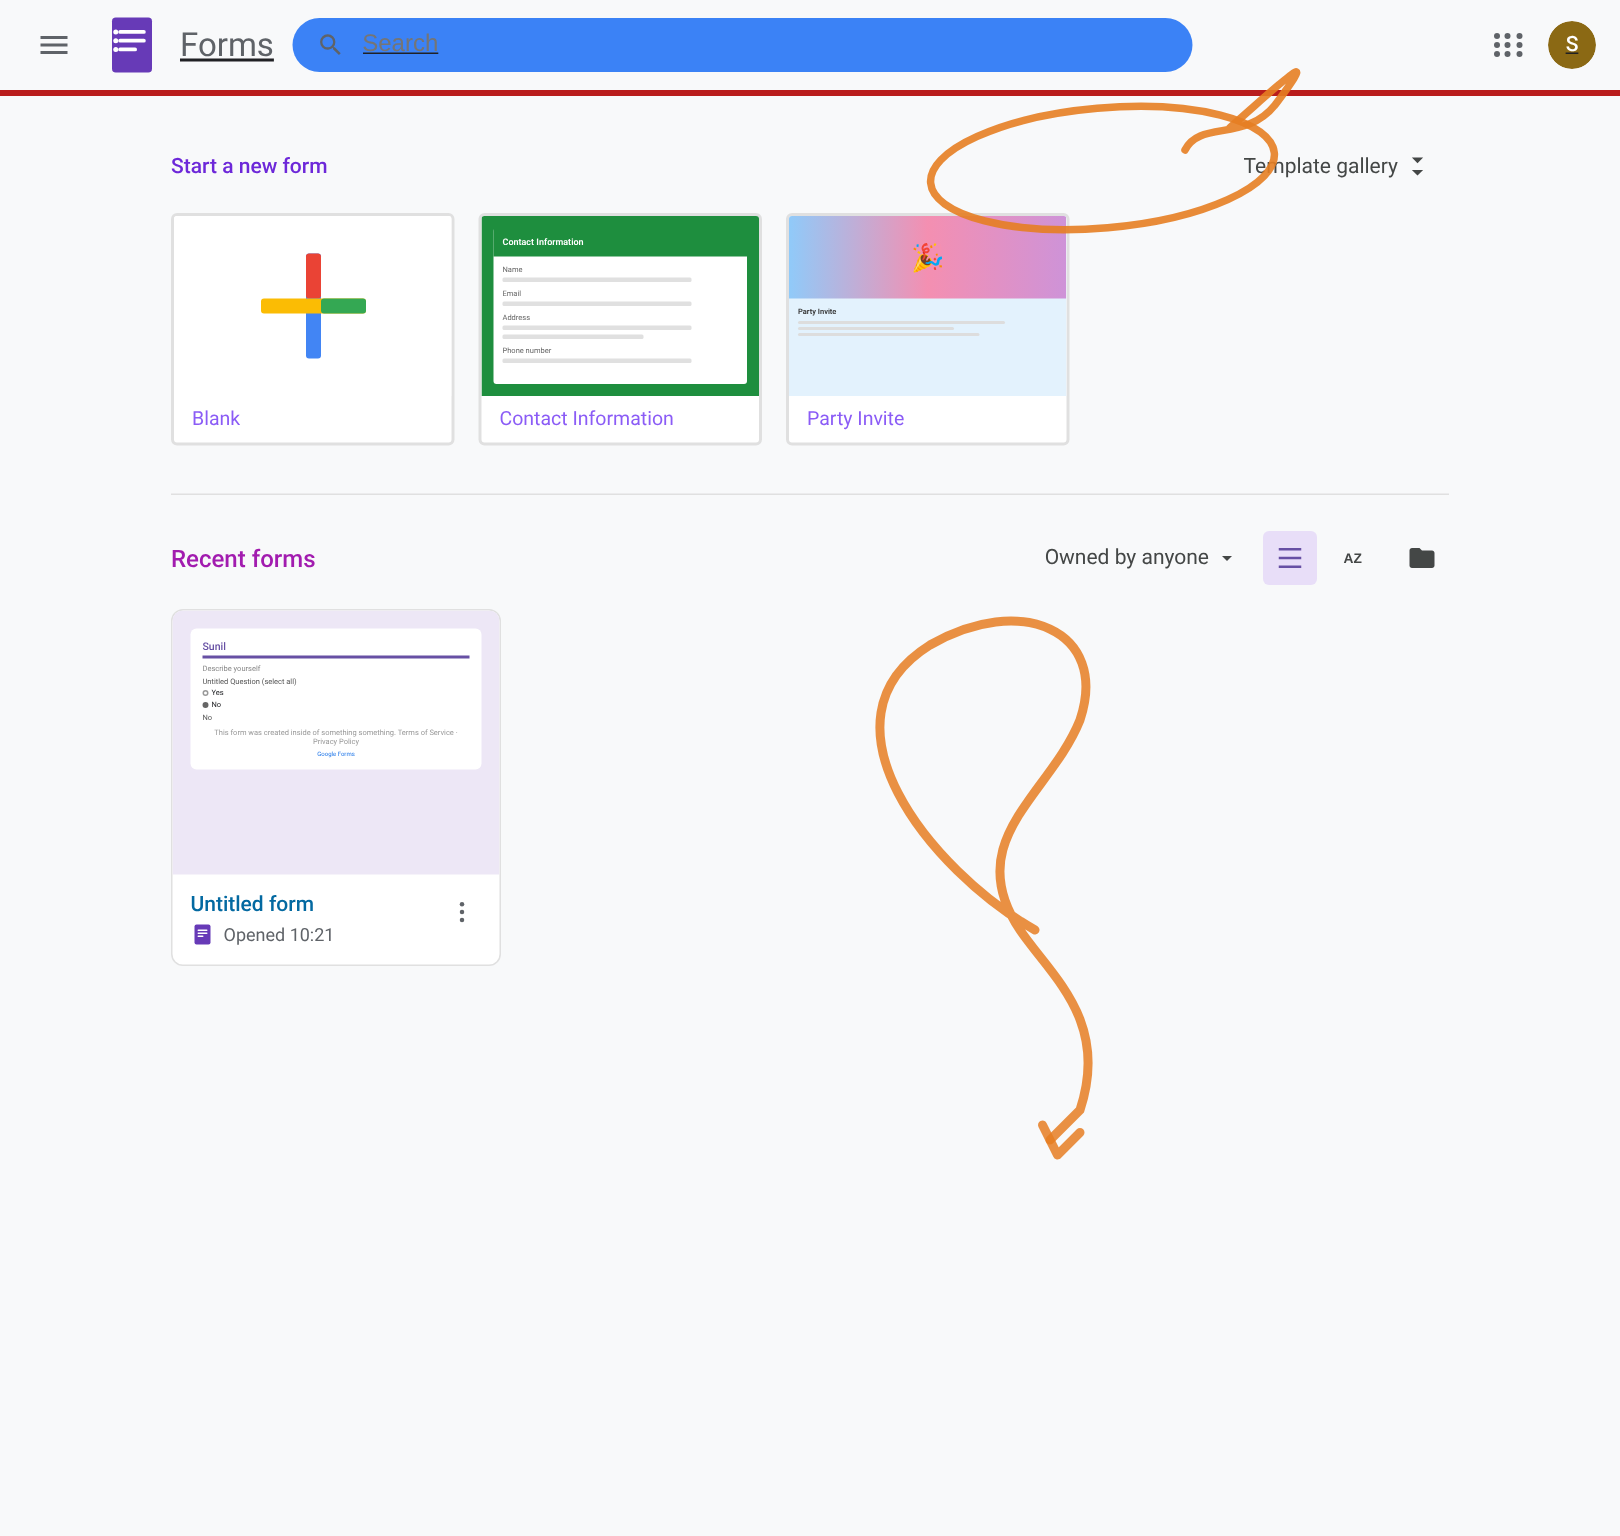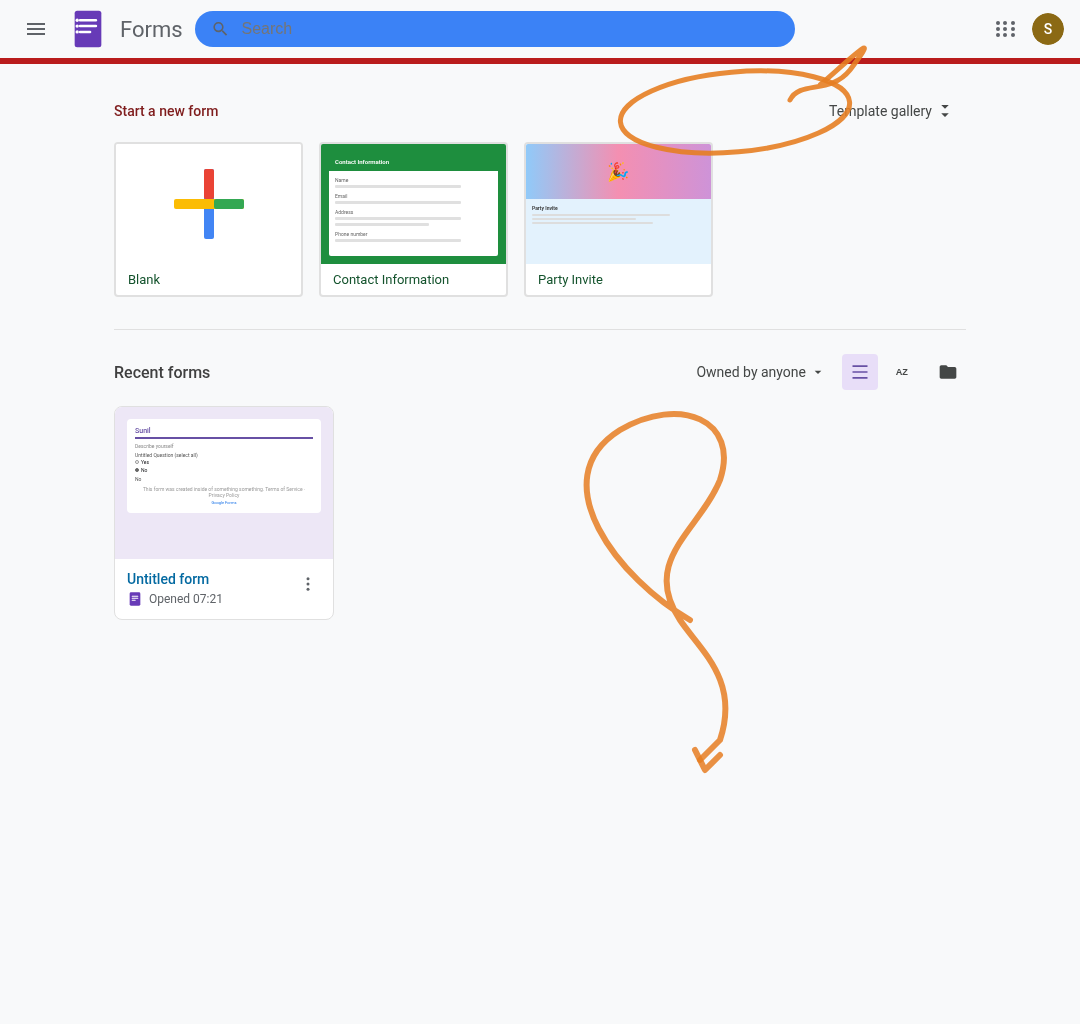--- a/index.html
+++ b/index.html
@@ -5,85 +5,85 @@
     * { box-sizing: border-box; margin: 0; padding: 0; }
     body { font-family: 'Google Sans', Roboto, Arial, sans-serif; background: #f0f0f0; color: #202124; }
 
     
     .topbar {
       display: flex;
       align-items: center;
       background: #f8f9fa;
       padding: 0 16px;
       height: 64px;
-      border-bottom: 6px solid #b91c1c;
-      position: sticky; top: 0; z-index: 100;
+      border-bottom: 4px solid #b91c1c;
+      position: sticky; top: 0; z-index: 100; text-decoration: underline;
     }
     .topbar-left { display: flex; align-items: center; gap: 12px; flex: 1; }
     .hamburger-btn { background: none; border: none; cursor: pointer; padding: 8px; border-radius: 50%; display: flex; align-items: center; justify-content: center; }
     .app-icon { width: 40px; height: 40px; display: flex; align-items: center; justify-content: center; }
     .app-title { font-size: 22px; color: #5f6368; font-weight: 400; }
     .search-bar { display: flex; align-items: center; background: #3b82f6; border-radius: 24px; padding: 8px 16px; gap: 12px; width: 600px; cursor: text; }
     .search-input { border: none; background: transparent; font-size: 16px; outline: none; width: 100%; color: #202124; }
     .topbar-right { display: flex; align-items: center; gap: 8px; }
     .grid-btn { background: none; border: none; cursor: pointer; padding: 8px; border-radius: 50%; display: flex; align-items: center; justify-content: center; }
     .avatar { width: 32px; height: 32px; border-radius: 50%; overflow: hidden; cursor: pointer; }
     .avatar-circle { width: 32px; height: 32px; border-radius: 50%; background: #8b6914; display: flex; align-items: center; justify-content: center; color: white; font-size: 14px; font-weight: 500; }
 
     
     .main-content { background: #f8f9fa; min-height: calc(100vh - 64px); padding: 32px 0; }
 
     
     .section { max-width: 900px; margin: 0 auto; padding: 0 24px; }
     .section-header { display: flex; justify-content: space-between; align-items: center; margin-bottom: 16px; }
-    .section-title { font-size: 14px; font-weight: 500; color: #7f1d1d; }
+    .section-title { font-size: 14px; font-weight: 500; color: #6d28d9; }
     .template-gallery-btn {
       display: flex; align-items: center; gap: 4px; background: none; border: none;
       cursor: pointer; font-size: 14px; color: #444746; padding: 6px 12px;
       border-radius: 4px; font-family: inherit;
     }
 
     
     .template-grid { display: flex; gap: 16px; flex-wrap: nowrap; overflow-x: auto; padding-bottom: 8px; }
     .template-card {
       cursor: pointer; border-radius: 4px; overflow: hidden;
       border: 2px solid #e0e0e0; transition: border-color 0.2s;
       flex-shrink: 0; background: white;
     }
-    .template-card-label { padding: 8px 12px; font-size: 13px; color: #14532d; }
+    .template-card-label { padding: 8px 12px; font-size: 13px; color: #8b5cf6; }
 
     
     .blank-thumb { width: 185px; height: 120px; background: white; display: flex; align-items: center; justify-content: center; }
 
     
     .contact-thumb { width: 185px; height: 120px; background: #1e8e3e; padding: 8px; position: relative; overflow: hidden; }
 
     
     .rsvp-thumb { width: 185px; height: 120px; background: #ccc; position: relative; overflow: hidden; }
 
     
     .party-thumb { width: 185px; height: 120px; background: #e8f4fd; position: relative; overflow: hidden; }
 
     
     .divider { max-width: 900px; margin: 24px auto 0; padding: 0 24px; }
     .divider-line { border: none; border-top: 1px solid #e0e0e0; }
 
     
     .recent-section { max-width: 900px; margin: 24px auto 0; padding: 0 24px; }
     .recent-header { display: flex; align-items: center; justify-content: space-between; margin-bottom: 16px; }
-    .recent-title { font-size: 16px; font-weight: 500; color: #404040; }
+    .recent-title { font-size: 16px; font-weight: 500; color: #a21caf; }
     .recent-controls { display: flex; align-items: center; gap: 8px; }
     .owned-btn { display: flex; align-items: center; gap: 4px; background: none; border: none; cursor: pointer; font-size: 14px; color: #444746; padding: 6px 8px; border-radius: 4px; font-family: inherit; }
     .view-btn { background: none; border: none; cursor: pointer; padding: 8px; border-radius: 4px; color: #444746; display: flex; align-items: center; }
     .view-btn.active { color: #6750a4; background: #e8def8; }
 
     
     .forms-grid { display: flex; gap: 16px; flex-wrap: wrap; }
     .form-card { width: 220px; background: white; border-radius: 8px; overflow: hidden; border: 1px solid #e0e0e0; cursor: pointer; transition: box-shadow 0.2s; }
-    .form-card-thumb { height: 152px; background: #ede7f6; padding: 12px; position: relative; }
+    .form-card-thumb { height: 176px; background: #ede7f6; padding: 12px; position: relative; }
     .form-card-content { padding: 12px; display: flex; justify-content: space-between; align-items: flex-start; }
     .form-card-info { flex: 1; }
     .form-card-title { font-size: 14px; font-weight: 500; color: #0369a1; margin-bottom: 4px; }
     .form-card-meta { display: flex; align-items: center; gap: 6px; font-size: 12px; color: #5f6368; }
     .form-more-btn { background: none; border: none; cursor: pointer; padding: 4px; border-radius: 50%; color: #5f6368; display: flex; align-items: center; justify-content: center; }
 
     
     .mini-form { background: white; border-radius: 4px; padding: 8px; font-size: 6px; }
     .mini-form-title { font-size: 7px; font-weight: 500; color: #6750a4; border-bottom: 2px solid #6750a4; padding-bottom: 2px; margin-bottom: 4px; }
     .mini-form-radio { display: flex; align-items: center; gap: 2px; margin-bottom: 2px; }
@@ -270,21 +270,21 @@
         <div class="form-card-content">
           <div class="form-card-info">
             <div class="form-card-title">Untitled form</div>
             <div class="form-card-meta">
               <svg width="16" height="16" viewBox="0 0 24 24">
                 <rect x="4" y="2" width="16" height="20" rx="2" fill="#673ab7"></rect>
                 <rect x="7" y="7" width="10" height="1.5" rx="0.75" fill="white"></rect>
                 <rect x="7" y="10" width="10" height="1.5" rx="0.75" fill="white"></rect>
                 <rect x="7" y="13" width="6" height="1.5" rx="0.75" fill="white"></rect>
               </svg>
-              <span>Opened 07:21</span>
+              <span>Opened 10:21</span>
             </div>
           </div>
           <button class="form-more-btn">
             <svg width="18" height="18" viewBox="0 0 24 24" fill="#5f6368">
               <circle cx="12" cy="5" r="2"></circle>
               <circle cx="12" cy="12" r="2"></circle>
               <circle cx="12" cy="19" r="2"></circle>
             </svg>
           </button>
         </div>

